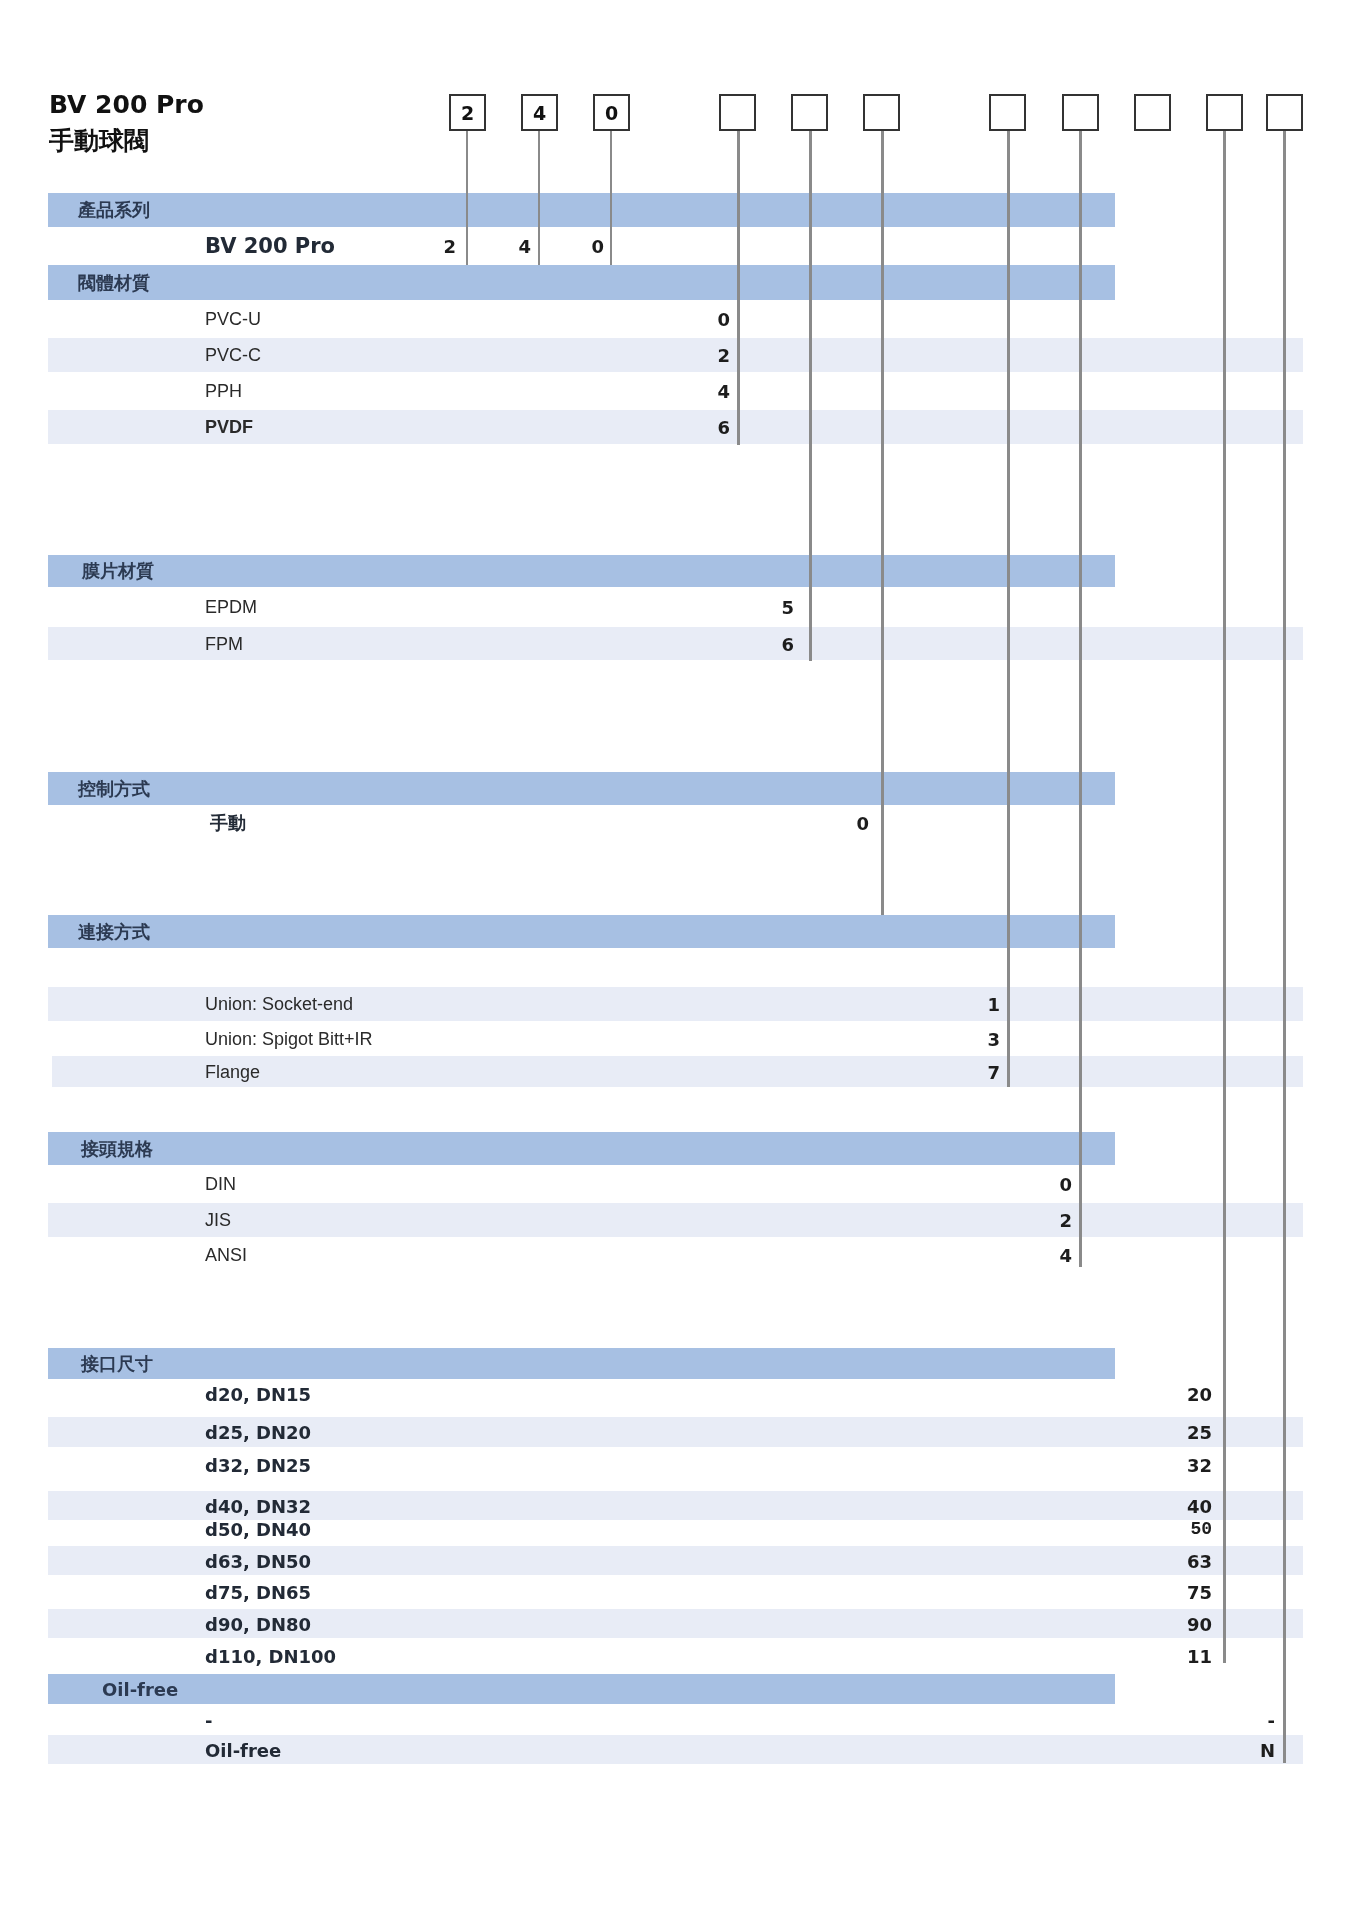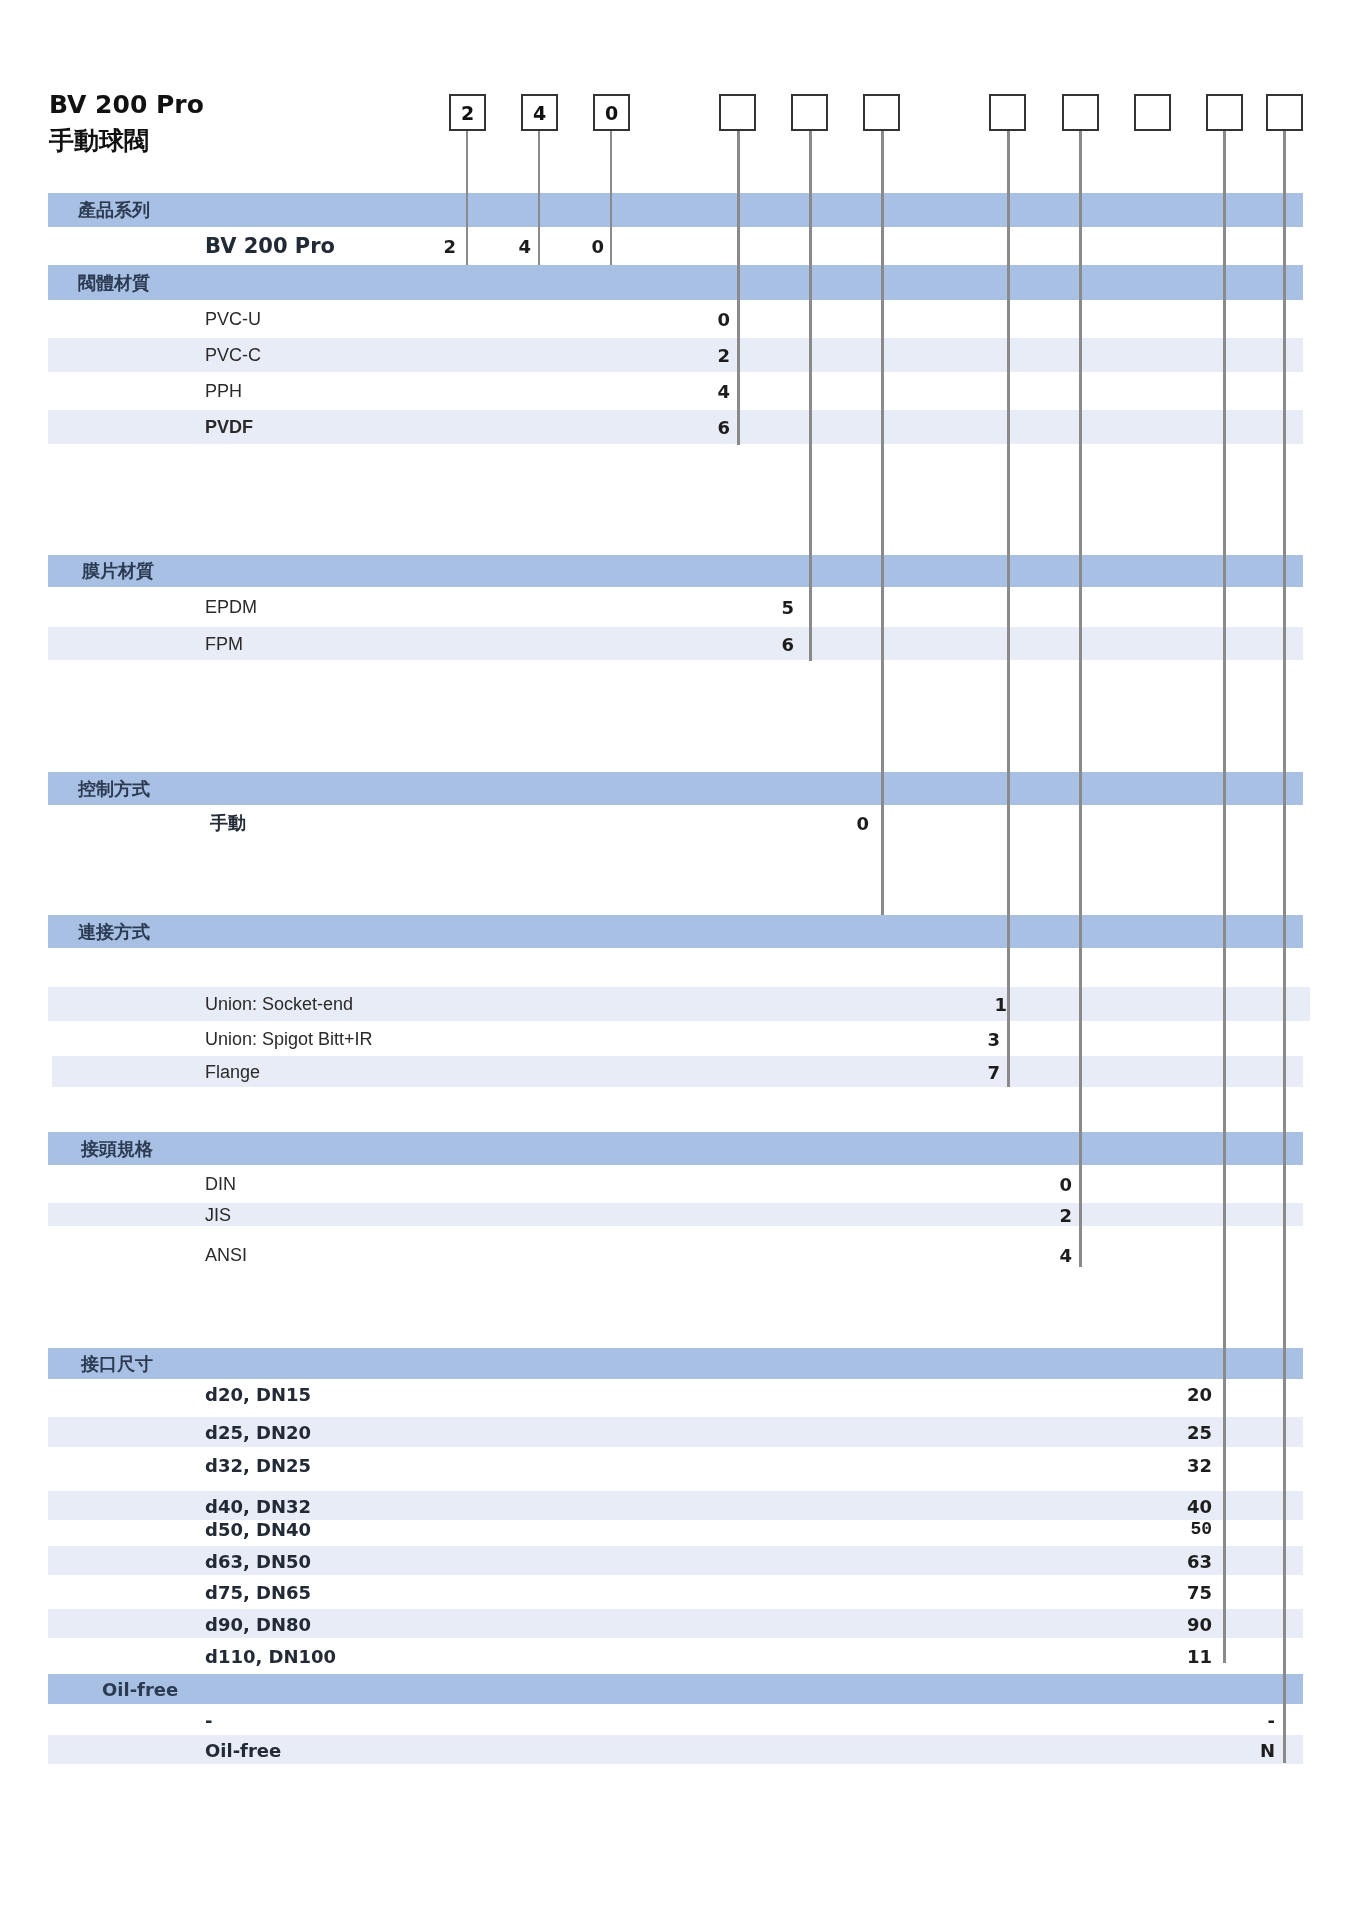--- a/index.html
+++ b/index.html
@@ -4,21 +4,21 @@
 <style>
   html, body { margin: 0; padding: 0; background: #ffffff; }
   body { width: 1357px; height: 1920px; position: relative; overflow: hidden;
          font-family: "DejaVu Sans", "Liberation Sans", sans-serif; color: #222a36; }
   .abs { position: absolute; }
   .title { left: 49px; font-weight: bold; font-size: 25px; color: #111; white-space: nowrap; }
   .box { position: absolute; top: 94px; width: 33px; height: 33px; border: 2px solid #333;
          background: #fff; display: flex; align-items: center; justify-content: center;
          font-weight: bold; font-size: 19px; color: #111; z-index: 3; }
   .vline { position: absolute; width: 3px; background: #8a8a8a; z-index: 2; }
-  .band { position: absolute; left: 48px; width: 1255px; background: #a7c0e3; z-index: 1; }
+  .band { position: absolute; left: 48px; width: 1067px; background: #a7c0e3; z-index: 1; }
   .band .lbl { position: absolute; top: 50%; transform: translateY(-50%); font-weight: bold;
                font-size: 18px; color: #2c3a52; white-space: nowrap; }
   .row { position: absolute; left: 48px; width: 1255px; z-index: 1; }
   .row.light { background: #e8ecf6; }
   .row .item { position: absolute; left: 157px; top: 50%; transform: translateY(-50%);
                font-size: 18px; color: #2a2a2a; white-space: nowrap;
                font-family: "Liberation Sans", sans-serif; }
   .row .item.bold { font-weight: bold; font-family: "DejaVu Sans", sans-serif; color: #222a36; }
   .row .code { position: absolute; top: 50%; transform: translateY(-50%); font-weight: bold;
                font-size: 18px; color: #1d1d1d; text-align: right; white-space: nowrap; }
@@ -98,41 +98,41 @@
   <span class="lbl" style="left:30px;">控制方式</span>
 </div>
 <div class="row" style="top:805px; height:36px;">
   <span class="item bold" style="left:162px;">手動</span>
   <span class="code" style="right:434px;">0</span>
 </div>
 
 <div class="band" style="top:915px; height:33px;">
   <span class="lbl" style="left:30px;">連接方式</span>
 </div>
-<div class="row light" style="top:987px; height:34px;padding-left:7px;">
+<div class="row light" style="top:987px; height:34px;">
   <span class="item">Union: Socket-end</span>
   <span class="code" style="right:303px;">1</span>
 </div>
 <div class="row" style="top:1021px; height:35px;">
   <span class="item">Union: Spigot Bitt+IR</span>
   <span class="code" style="right:303px;">3</span>
 </div>
 <div class="row light" style="top:1056px; height:31px; left:52px; width:1251px;">
   <span class="item" style="left:153px;">Flange</span>
   <span class="code" style="right:303px;">7</span>
 </div>
 
 <div class="band" style="top:1132px; height:33px;">
   <span class="lbl" style="left:33px;">接頭規格</span>
 </div>
 <div class="row" style="top:1165px; height:38px;">
   <span class="item">DIN</span>
   <span class="code" style="right:231px;">0</span>
 </div>
-<div class="row light" style="top:1203px; height:23px;">
+<div class="row light" style="top:1203px; height:34px;">
   <span class="item">JIS</span>
   <span class="code" style="right:231px;">2</span>
 </div>
 <div class="row" style="top:1237px; height:36px;">
   <span class="item">ANSI</span>
   <span class="code" style="right:231px;">4</span>
 </div>
 
 <div class="band" style="top:1348px; height:31px;">
   <span class="lbl" style="left:33px;">接口尺寸</span>

